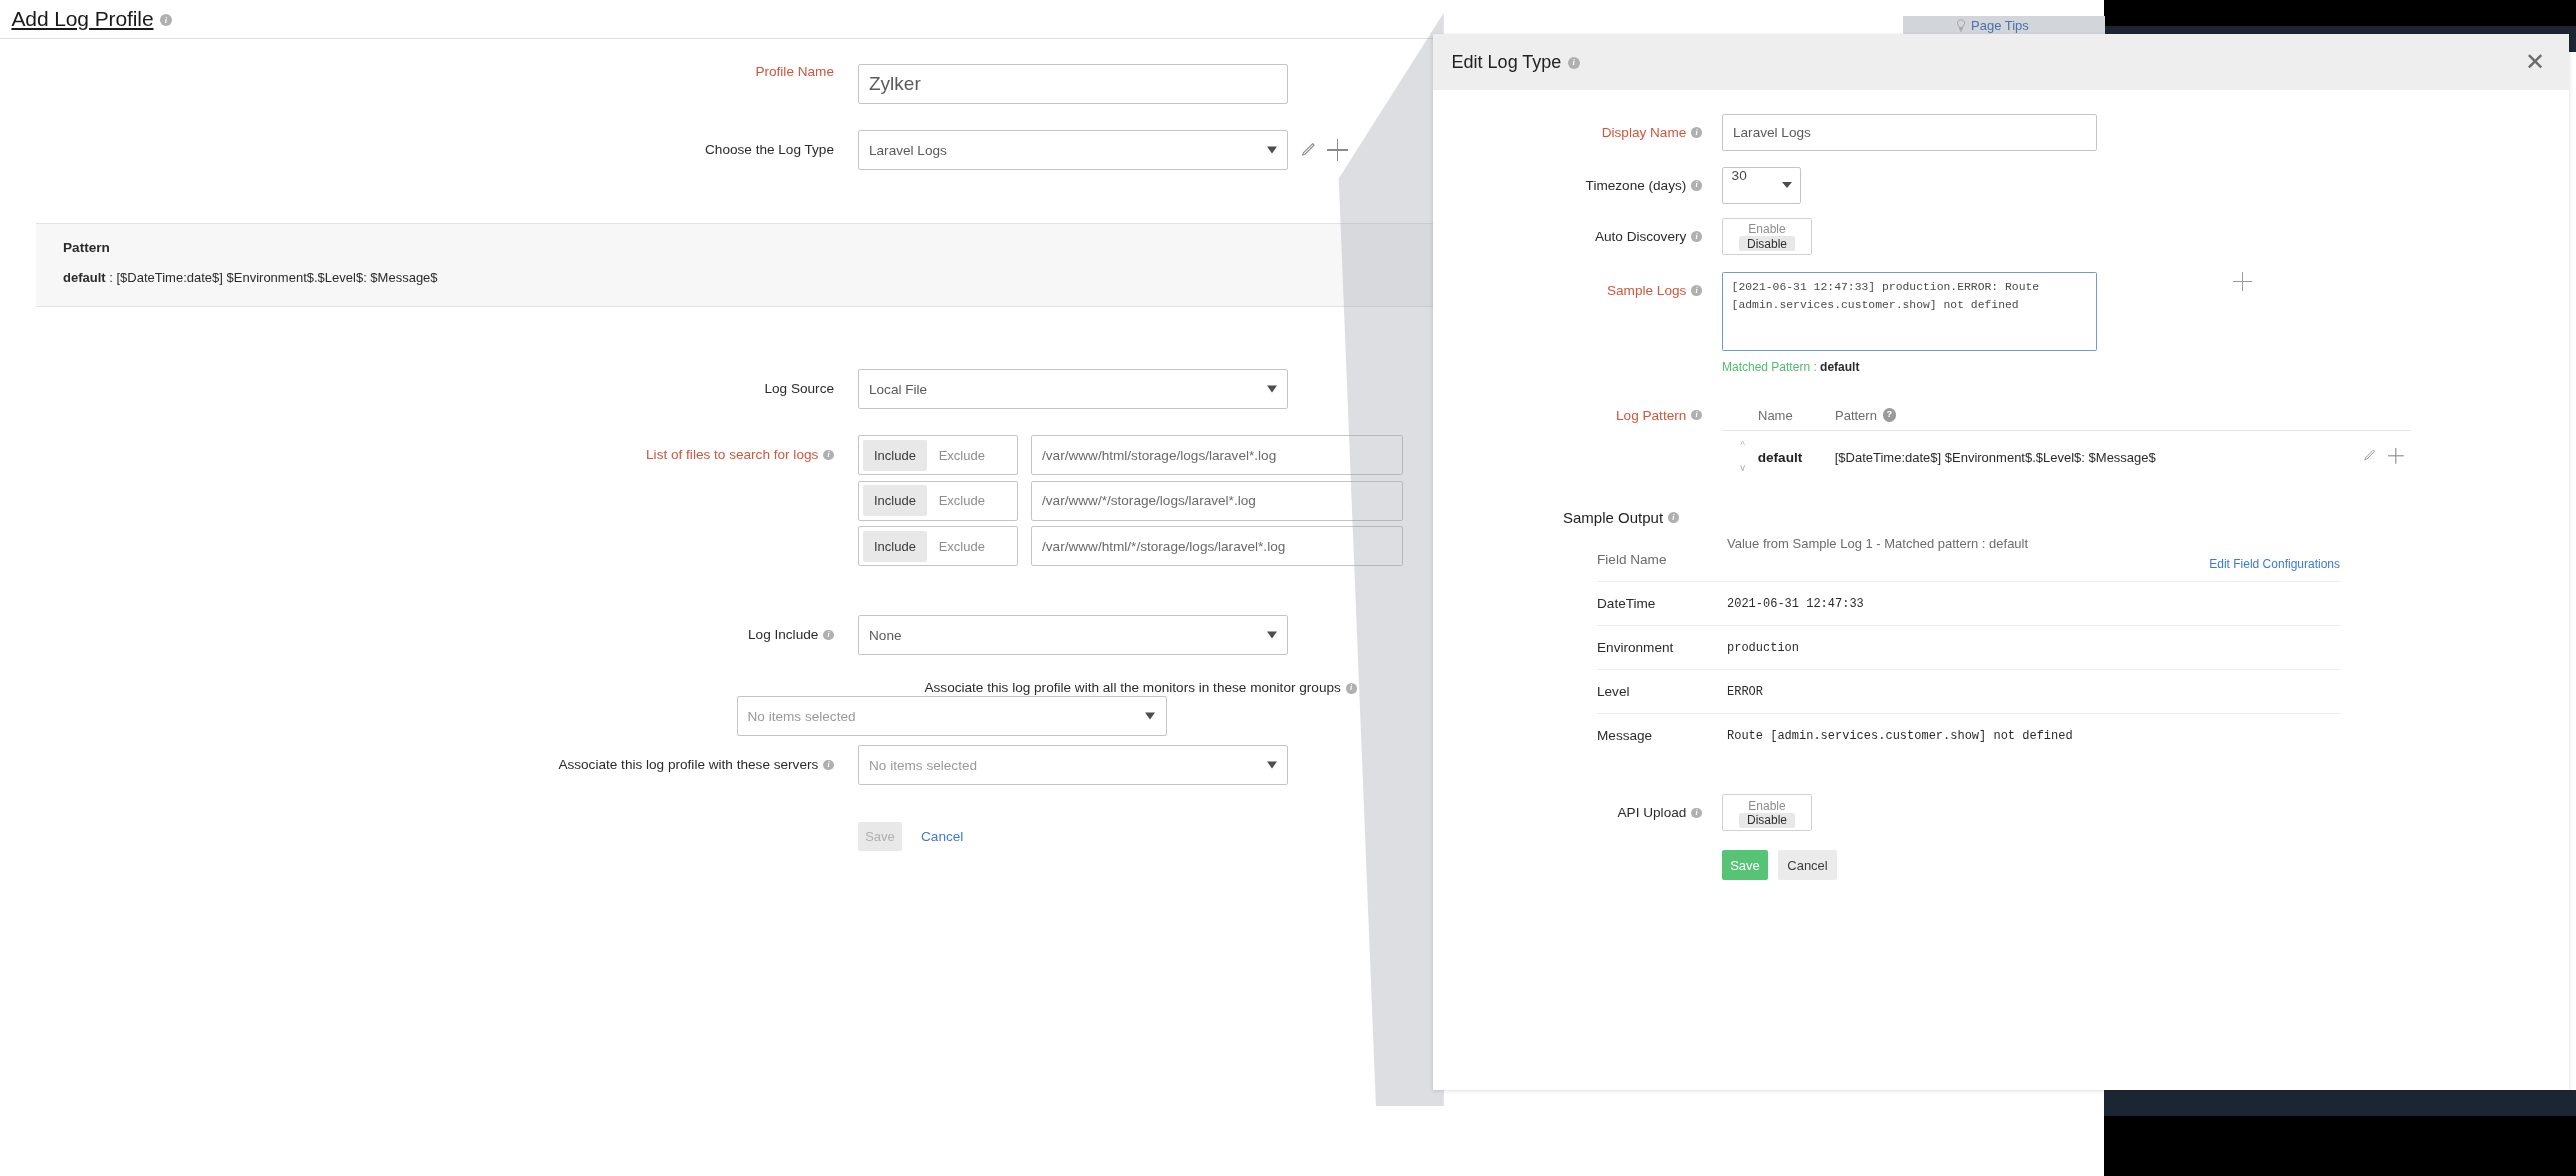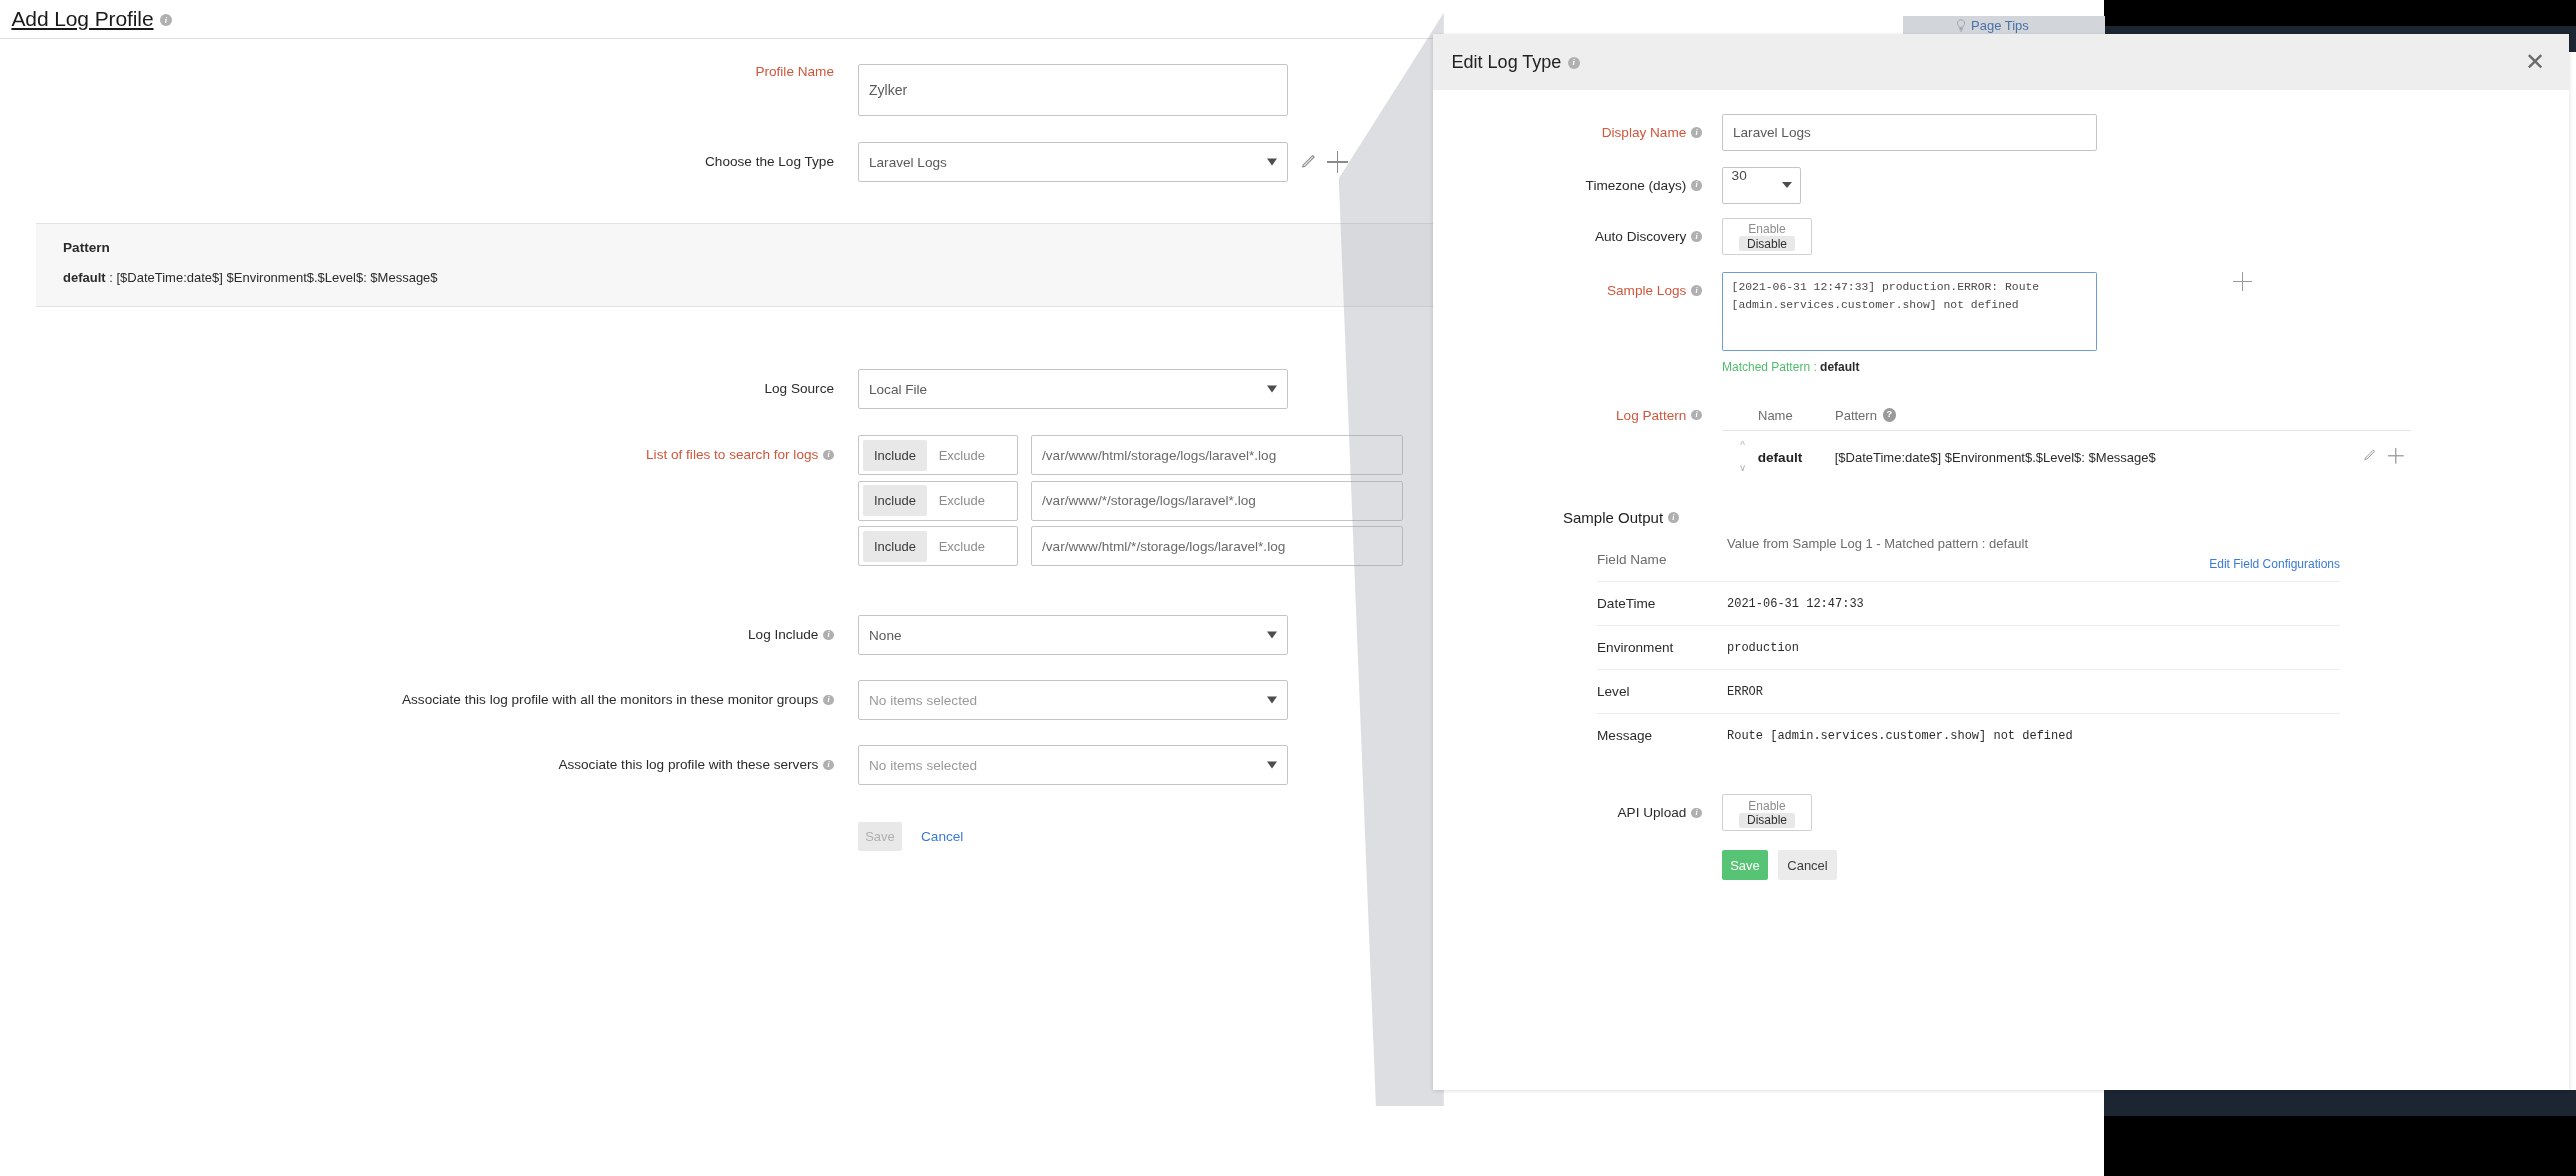--- a/index.html
+++ b/index.html
@@ -82,25 +82,25 @@
 
   .row { display: flex; align-items: flex-start; }
   .lbl {
     width: 858px; text-align: right; padding-right: 24px;
     font-size: 13.6px; color: #2b2b2b; line-height: 1.2;
     display: flex; align-items: center; justify-content: flex-end;
   }
   .lbl.req { color: #d0563c; }
 
   .txt-input {
-    width: 430px; height: 52px;
+    width: 430px; height: 40px;
     border: 0.7px solid #c4c4c4; border-radius: 2.1px;
     background: #fff; padding: 0 10px;
     font-family: "Liberation Sans", sans-serif;
-    font-size: 14px; color: #5a5a5a;
+    font-size: 19px; color: #5a5a5a;
     outline: none;
   }
   .sel-wrap { position: relative; width: 430px; height: 40px; }
   .sel-box {
     width: 430px; height: 40px;
     border: 0.7px solid #c4c4c4; border-radius: 2.1px;
     background: #fff; padding: 0 29px 0 10px;
     display: flex; align-items: center;
     font-size: 13.6px; color: #5a5a5a;
     cursor: pointer;
@@ -418,21 +418,21 @@
         <span class="info-dot small">i</span>
     </div>
     <div class="sel-wrap">
       <div class="sel-box">
         <span>None</span>
       </div>
       <span class="caret"></span>
     </div>
   </div>
 
-  <div class="row" style="position:absolute; left:0; top:680px; width:1903px; align-items:center;">
+  <div class="row" style="position:absolute; left:0; top:680px; width:1903px; align-items:center;flex-direction:column;">
     <div class="lbl">
       <span>Associate this log profile with all the monitors in these monitor groups</span>
         <span class="info-dot small">i</span>
     </div>
     <div class="sel-wrap">
       <div class="sel-box" style="color:#9a9a9a;">
         <span>No items selected</span>
       </div>
       <span class="caret"></span>
     </div>

